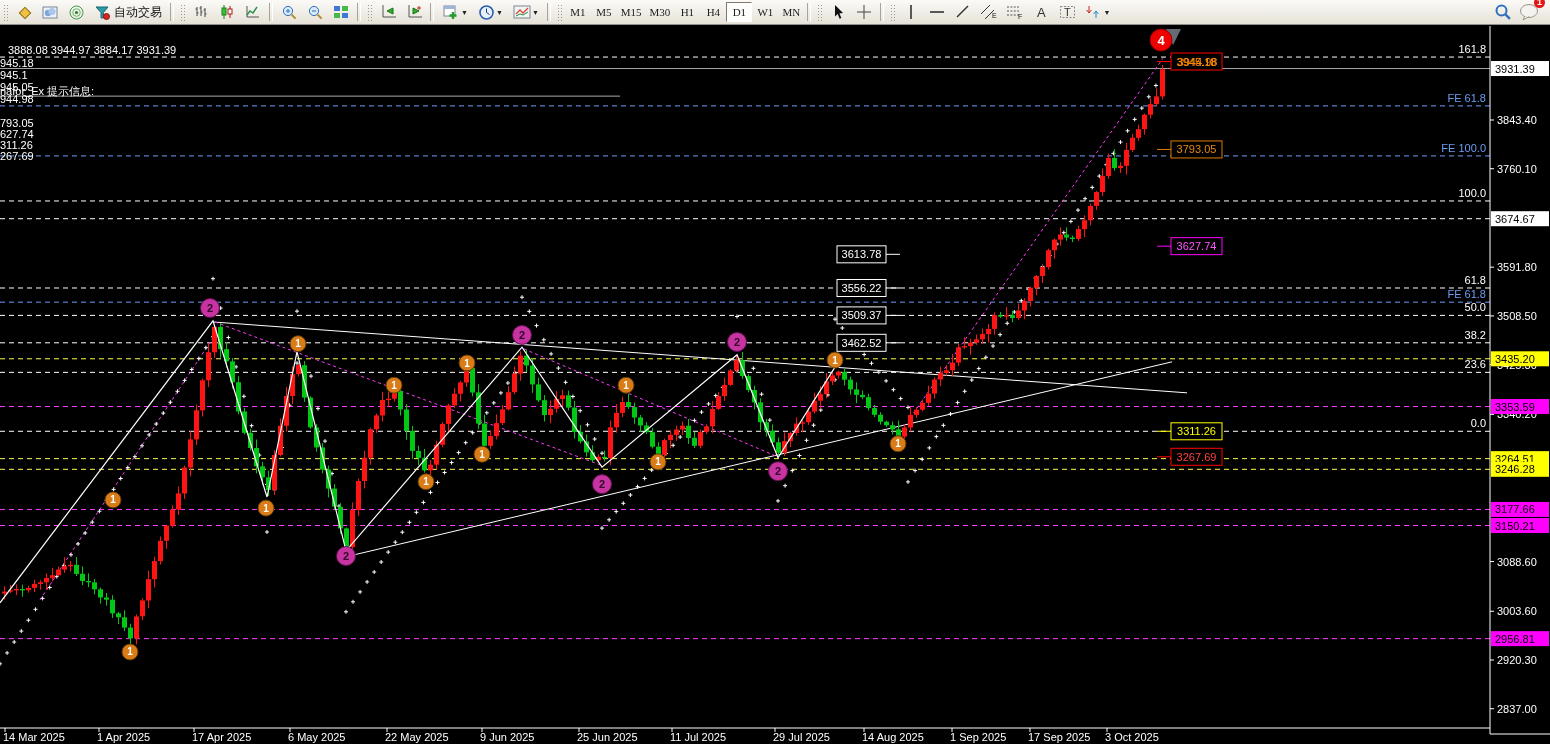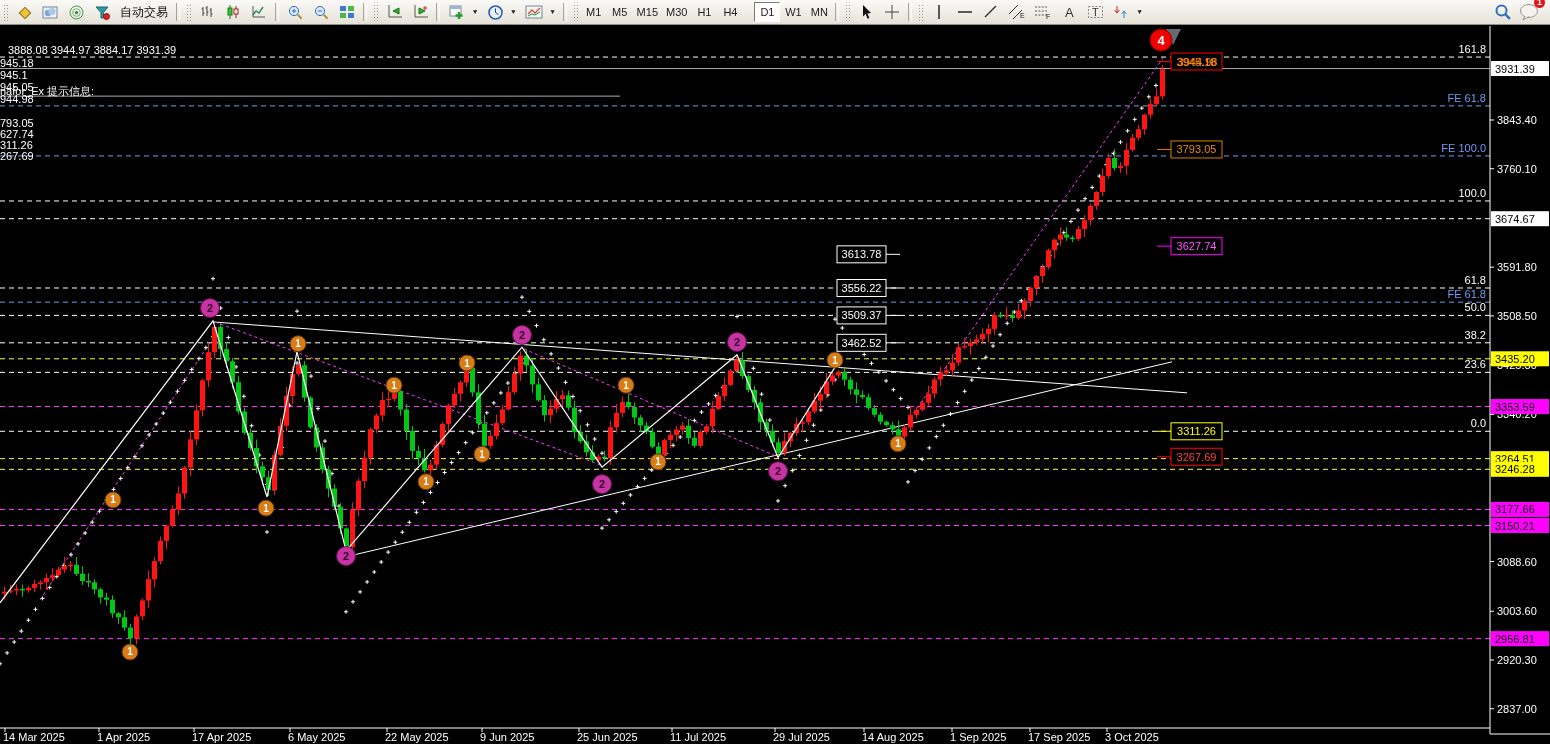--- a/index.html
+++ b/index.html
@@ -8,26 +8,26 @@
   
   #toolbar{position:absolute;left:0;top:0;width:1550px;height:25px;
     background:linear-gradient(#fbfaf7,#e6e2d8);border-bottom:1px solid #8e8e8e;
     display:flex;align-items:center;box-sizing:border-box;z-index:5;}
   .handle{width:7px;height:18px;margin:0 2px;
     background-image:radial-gradient(circle,#9a9890 34%,transparent 35%);
     background-size:3px 3px;background-position:1px 1px;}
   .vsep{width:2px;height:18px;margin:0 3px;border-left:1px solid #a8a49a;border-right:1px solid #fff;}
   .tb{border:none;background:transparent;width:24px;height:22px;padding:1px;margin:0 1px;
     display:flex;align-items:center;justify-content:center;cursor:default;}
-  .tb.wide{width:auto;padding:1px 4px;gap:9px;font-family:Liberation Mono, monospace;}
+  .tb.wide{width:auto;padding:1px 4px;gap:3px;}
   .tb .lbl{font-size:12px;color:#111;white-space:nowrap;}
   .caret{font-size:7px;color:#222;margin-left:-2px;}
   .tf{border:1px solid transparent;background:transparent;font-size:11px;color:#222;
-    height:20px;min-width:26px;padding:0 3px;margin:0;cursor:default;}
-  .tf.active{background:#fdfdfb;border:1px solid;border-color:#7e7a70 #fff #fff #7e7a70;margin-left:11px;}
+    height:20px;min-width:26px;padding:0 3px;margin:0;cursor:default;font-family:Liberation Serif, serif;}
+  .tf.active{background:#fdfdfb;border:1px solid;border-color:#7e7a70 #fff #fff #7e7a70;}
   #tb-right{margin-left:auto;display:flex;align-items:center;margin-right:8px;}
   .badge{position:absolute;right:-4px;top:-4px;background:#e31515;color:#fff;font-size:9px;
     font-weight:bold;border-radius:7px;min-width:11px;height:11px;line-height:11px;text-align:center;}
   
   #overlay{position:absolute;left:0;top:0;z-index:3;color:#fff;font-size:11px;line-height:12px;}
   #overlay div{position:absolute;white-space:nowrap;}
   
   #plot{position:absolute;left:0;top:0;z-index:1;}
   text{font-family:"Liberation Sans",sans-serif;}
 </style>

